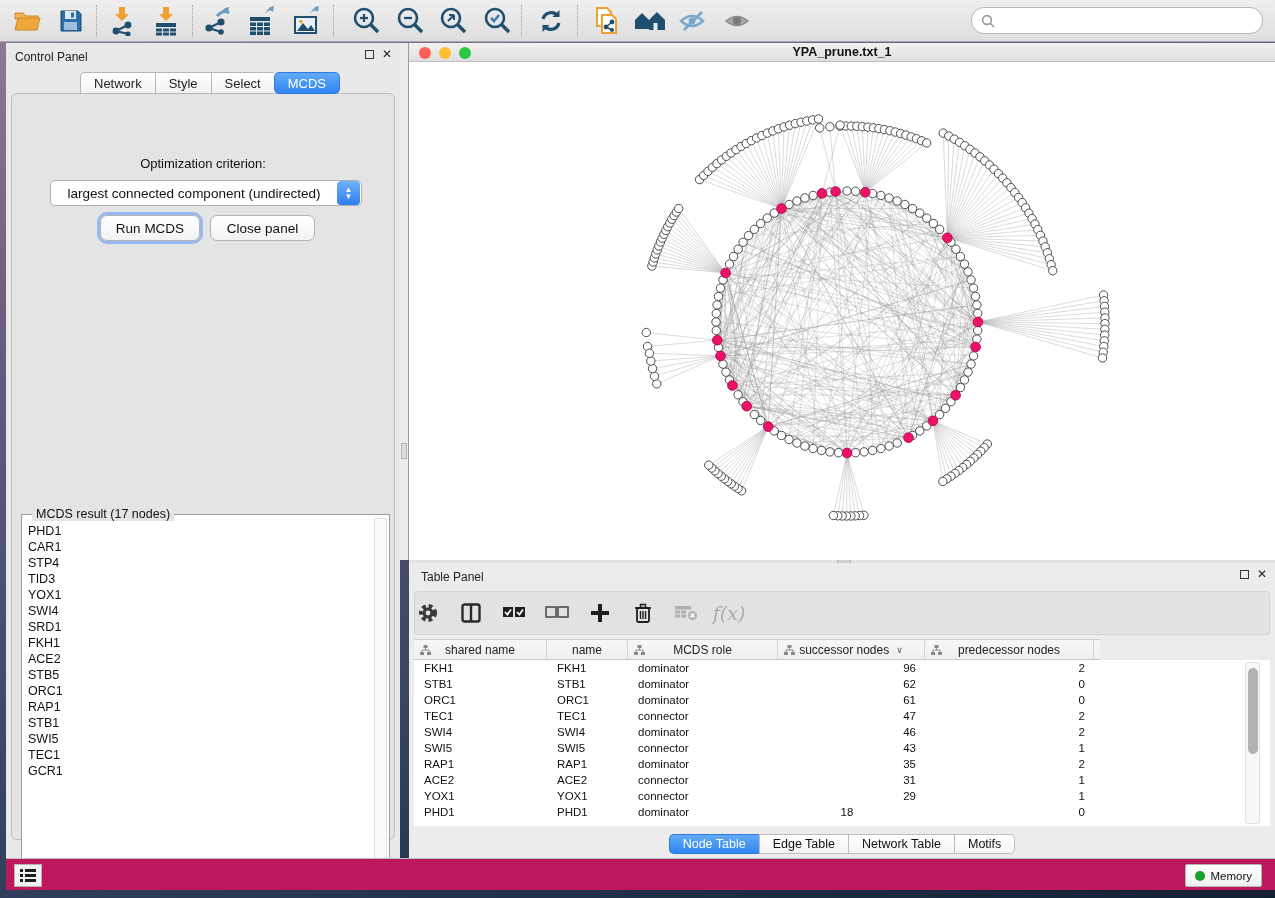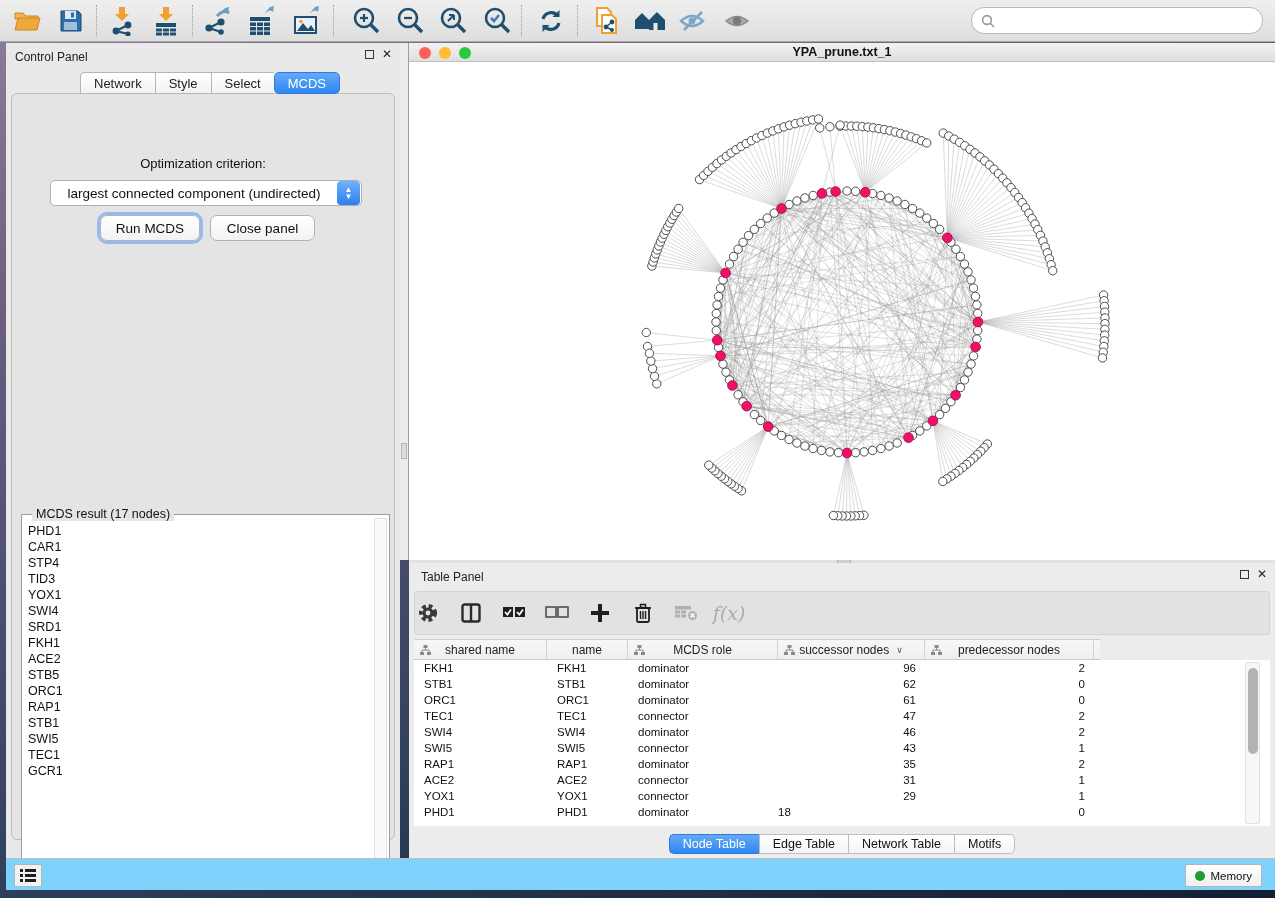--- a/index.html
+++ b/index.html
@@ -98,21 +98,21 @@
   #tbl-thumb { position:absolute; left:1.5px; top:5px; width:10px; height:86px; background:#b2b2b2; border-radius:5px; }
   #tbl-tabs { position:absolute; left:0; right:0; top:271px; display:flex; justify-content:center; }
   .tbl-tab { height:20px; padding:0 13px; background:linear-gradient(#ffffff,#f4f4f4);
     border:1px solid #bdbdbd; border-right:none; font-size:12.5px; color:#111;
     display:flex; align-items:center; }
   .tbl-tab:first-child { border-radius:5px 0 0 5px; }
   .tbl-tab:last-child { border-right:1px solid #bdbdbd; border-radius:0 5px 5px 0; }
   .tbl-tab.active { background:linear-gradient(#63aaf8,#2f86f2); color:#fff; border-color:#2f7ae0; }
 
   
-  #status-bar { left:6px; top:858px; width:1269px; height:32px; background:#7dd3fc; border-top:1px solid #bdbdbd; }
+  #status-bar { left:6px; top:858px; width:1269px; height:32px; background:#be185d; border-top:1px solid #bdbdbd; }
   #list-btn { position:absolute; left:8px; top:5px; width:28px; height:23px; background:#f2f2f2;
     border:1px solid #b5b5b5; display:flex; align-items:center; justify-content:center; }
   #memory-btn { position:absolute; right:13px; top:5px; height:23px; padding:0 9px;
     background:linear-gradient(#ffffff,#f0f0f0); border:1px solid #b5b5b5; border-radius:2px;
     display:flex; align-items:center; gap:5px; font-size:11.5px; color:#111; }
   #memory-dot { width:10px; height:10px; border-radius:50%; background:#1d9e33; }
 </style>
 </head>
 <body>
 
@@ -1259,21 +1259,21 @@
         <div class="td" style="width: 133px; text-align: left; padding-left: 10px; padding-right: 0px;">YOX1</div>
         <div class="td" style="width: 81px; text-align: left; padding-left: 10px; padding-right: 0px;">YOX1</div>
         <div class="td" style="width: 150px; text-align: left; padding-left: 10px; padding-right: 0px;">connector</div>
         <div class="td" style="width: 147px; text-align: right; padding-left: 0px; padding-right: 9px;">29</div>
         <div class="td" style="width: 169px; text-align: right; padding-left: 0px; padding-right: 9px;">1</div>
       </div>
       <div class="trow">
         <div class="td" style="width: 133px; text-align: left; padding-left: 10px; padding-right: 0px;">PHD1</div>
         <div class="td" style="width: 81px; text-align: left; padding-left: 10px; padding-right: 0px;">PHD1</div>
         <div class="td" style="width: 150px; text-align: left; padding-left: 10px; padding-right: 0px;">dominator</div>
-        <div class="td" style="width: 147px; text-align: left; padding-left: 0px; padding-right: 9px;">18</div>
+        <div class="td" style="width: 147px; text-align: center; padding-left: 0px; padding-right: 9px;">18</div>
         <div class="td" style="width: 169px; text-align: right; padding-left: 0px; padding-right: 9px;">0</div>
       </div>
     </div>
   <div id="tbl-right-pad"></div>
   <div id="tbl-scroll">
       <div id="tbl-thumb"></div>
     </div>
   <div id="tbl-tabs">
     <div class="tbl-tab active">Node Table</div>
     <div class="tbl-tab">Edge Table</div>

